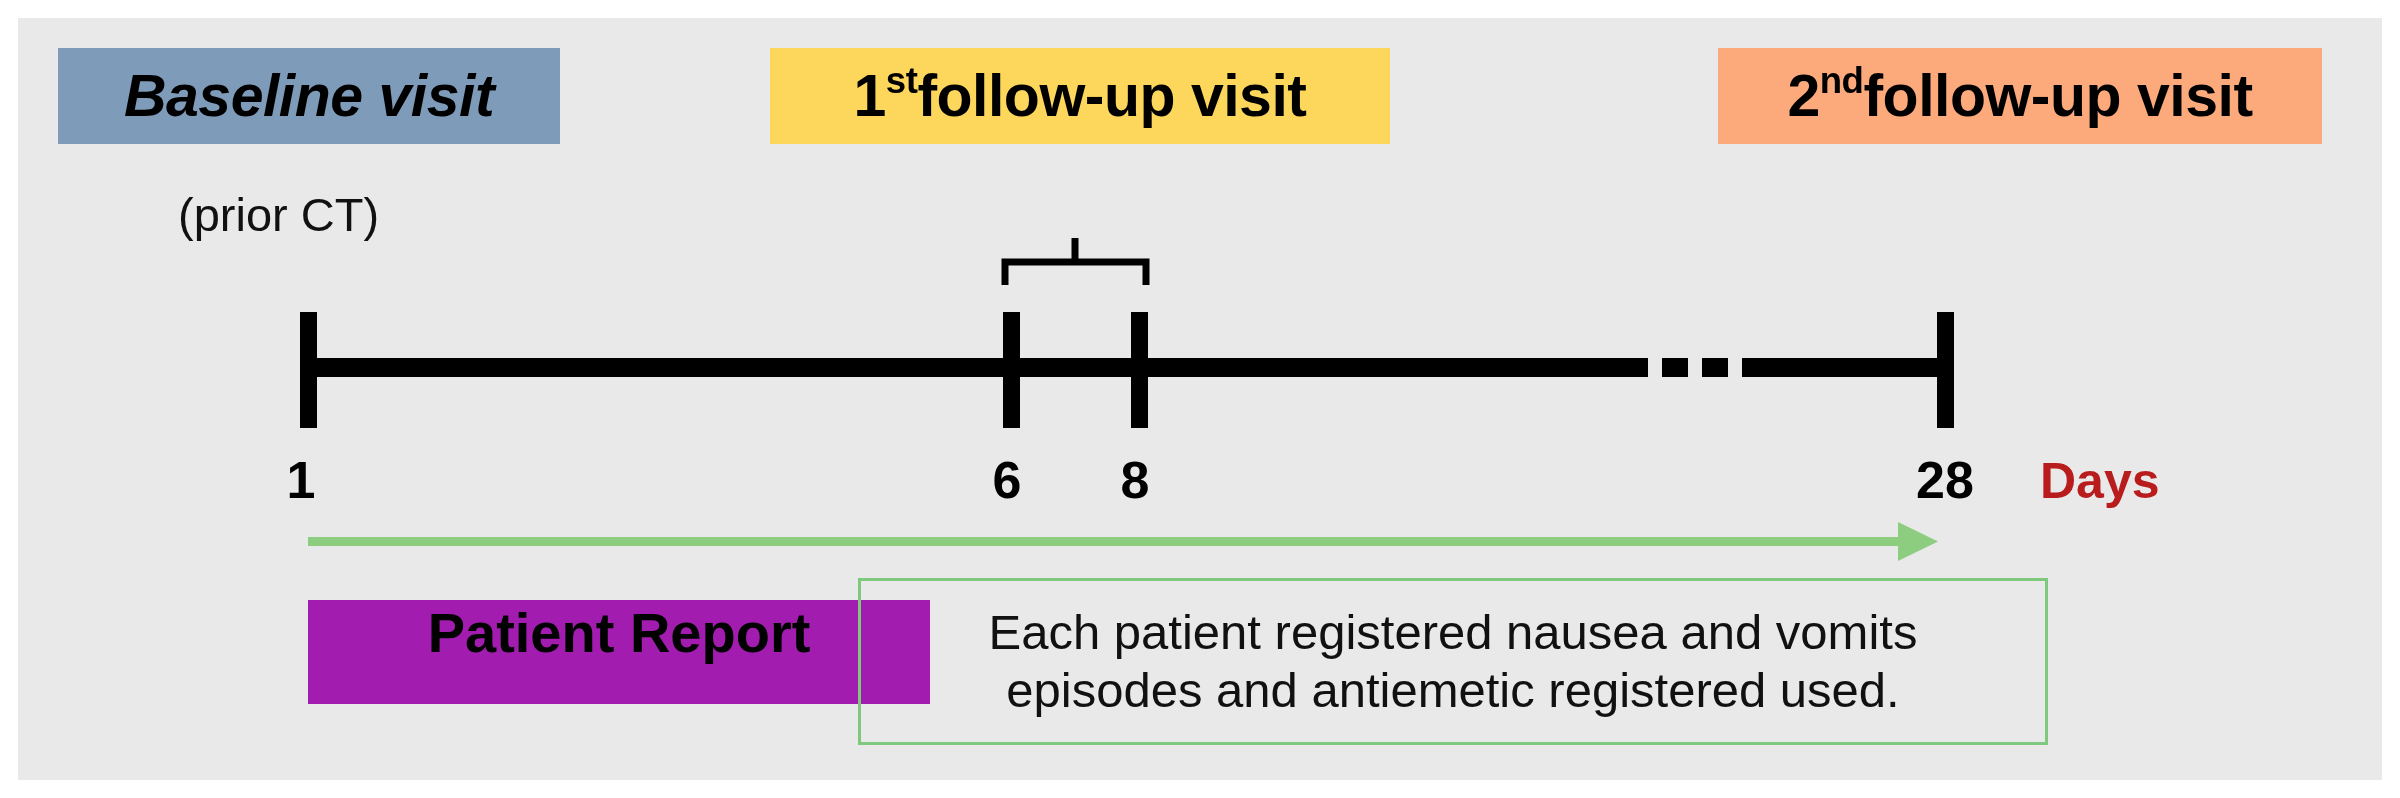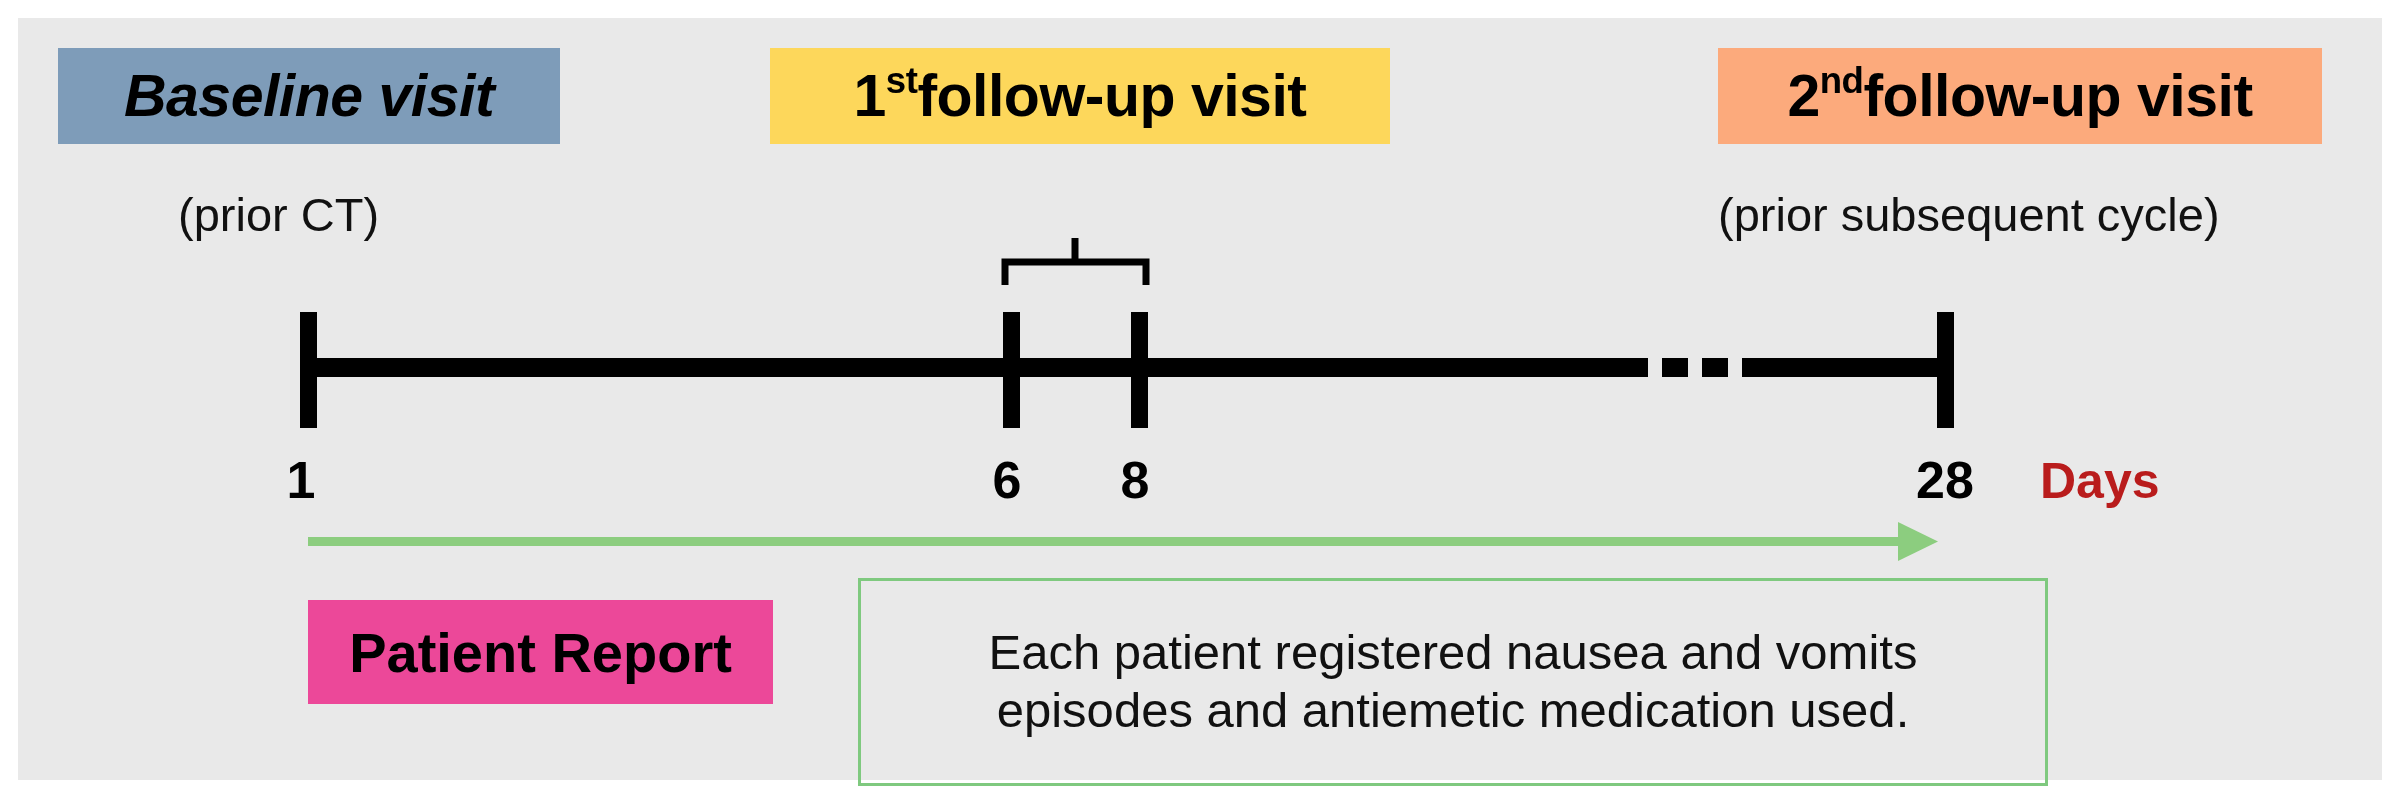--- a/index.html
+++ b/index.html
@@ -122,39 +122,39 @@
     color: #b91c1c;
     font-family: "Liberation Sans", sans-serif;
     white-space: nowrap;
   }
 
   
   #box-patient-report {
     position: absolute;
     left: 308px;
     top: 600px;
-    width: 465px;
+    width: 622px;
     height: 104px;
-    background: #ec4899;
+    background: #a21caf;
     display: flex;
-    align-items: center;
+    align-items: flex-start;
     justify-content: center;
     font-weight: bold;
     font-size: 56px;
     color: #000000;
     font-family: "Liberation Sans", sans-serif;
     white-space: nowrap;
   }
 
   #box-report-note {
     position: absolute;
     left: 858px;
     top: 578px;
     width: 1190px;
-    height: 208px;
+    height: 167px;
     border: 3px solid #7fc97f;
     background: transparent;
     box-sizing: border-box;
     display: flex;
     align-items: center;
     justify-content: center;
     padding: 0 22px;
   }
   #report-note-text {
     font-size: 49px;
@@ -183,21 +183,20 @@
   </div>
 
   <div class="visit-box" id="box-followup-2">
     <span>2</span>
       <span class="sup">nd</span>
       <span> follow-up visit</span>
   </div>
 
   <div class="caption" id="caption-baseline">(prior CT)</div>
 
-  <div class="caption" id="caption-followup-2">(prior subsequent cycle)</div>
 
   <svg id="timeline-svg" viewBox="0 0 2400 798" xmlns="http://www.w3.org/2000/svg">
 
     <g>
       <rect x="300" y="358" width="1348" height="19" fill="#000000"></rect>
       <rect x="1662" y="358" width="26" height="19" fill="#000000"></rect>
       <rect x="1702" y="358" width="26" height="19" fill="#000000"></rect>
       <rect x="1742" y="358" width="212" height="19" fill="#000000"></rect>
     </g>
 
@@ -224,17 +223,17 @@
 
   <div id="days-unit">Days</div>
 
   <div id="box-patient-report">
     <span>Patient Report</span>
   </div>
 
   <div id="box-report-note">
     <div id="report-note-text">
       <span class="line">Each patient registered nausea and vomits</span>
-      <span class="line">episodes and antiemetic medication used.</span>
+      <span class="line">episodes and antiemetic registered used.</span>
     </div>
   </div>
 
 </div>
 
 </body></html>

